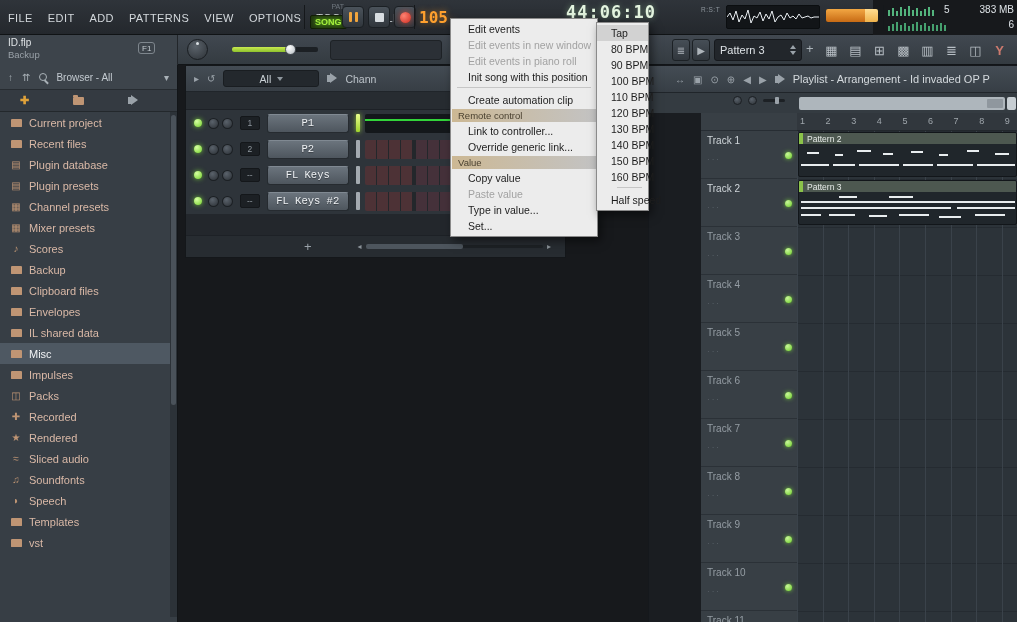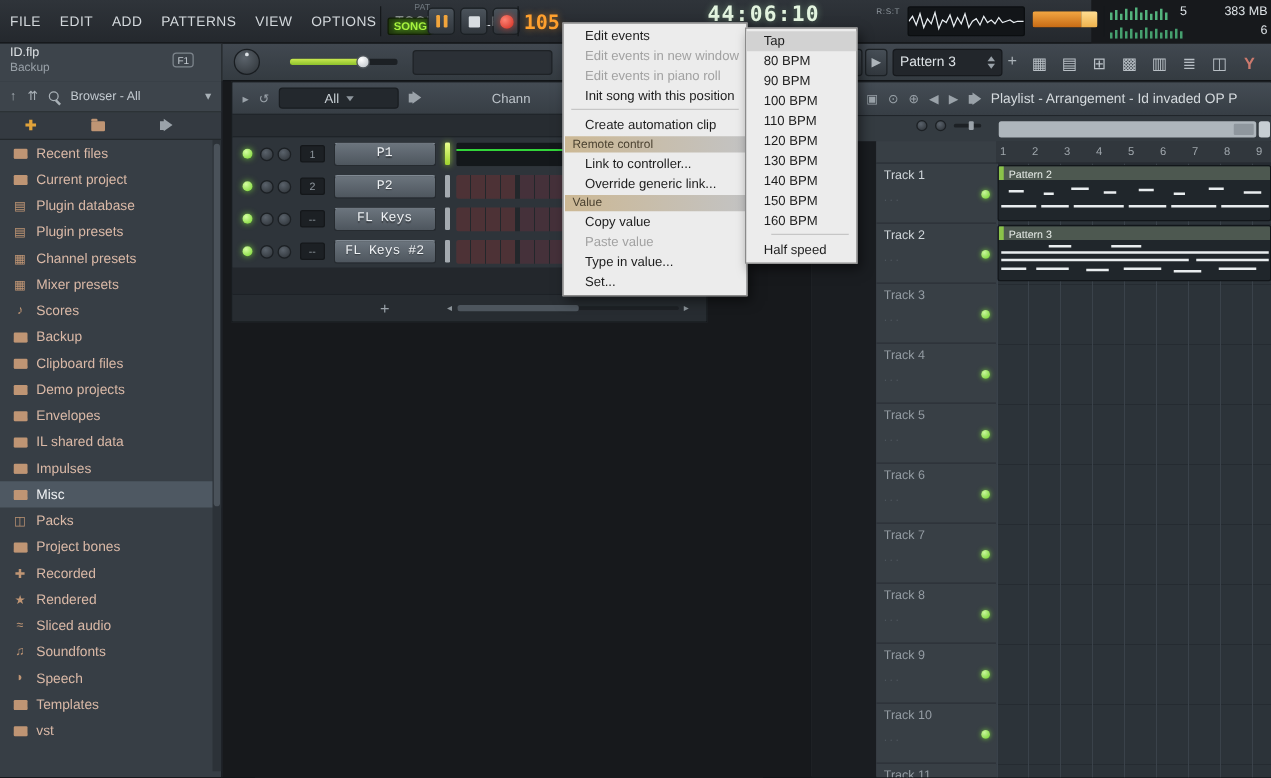--- a/index.html
+++ b/index.html
@@ -102,21 +102,21 @@
   
   #rack{position:absolute;left:185px;top:65px;width:381px;height:193px;background:#2e343a;
     border:1px solid #14171a;display:flex;flex-direction:column;}
   .rhead{height:26px;background:linear-gradient(#444c54,#373e45);border-bottom:1px solid #20252a;
     display:flex;align-items:center;gap:8px;padding:0 8px;}
   .rico{color:#9aa2a9;font-size:10px;}
   #rackfilter{width:96px;height:17px;background:#23282d;border-radius:3px;border:1px solid #191d21;
     display:flex;align-items:center;justify-content:center;gap:6px;}
   #rackfilter span{font-size:10.5px;color:#c9d0d5;}
   #rackfilter i{width:0;height:0;border:3px solid transparent;border-top:4px solid #8f979e;margin-top:3px;}
-  .rgrp{font-size:10.5px;color:#bdc4ca;margin-left:48px;}
+  .rgrp{font-size:10.5px;color:#bdc4ca;}
   .rstrip{height:18px;background:#272c31;border-bottom:1px solid #1d2126;}
   .rrows{height:104px;background:#2e343a;}
   .ch-row{height:26px;display:flex;align-items:center;padding-left:8px;}
   .led{width:8px;height:8px;border-radius:50%;margin-right:6px;
     background:radial-gradient(circle at 35% 30%,#d6ffa2,#74d12c);box-shadow:0 0 5px rgba(130,230,60,.8);}
   .kn{width:11px;height:11px;border-radius:50%;margin-right:3px;
     background:radial-gradient(circle at 38% 32%,#5a626b,#2b3035);border:1px solid #1c2024;}
   .kn.k2{margin-right:7px;}
   .badge{width:20px;height:14px;background:#1c2024;border:1px solid #14171a;border-radius:2px;
     color:#8f979e;font-size:8.5px;display:flex;align-items:center;justify-content:center;margin-right:7px;}
@@ -174,21 +174,21 @@
   .clip{position:absolute;left:1px;width:219px;height:45px;border:1px solid #12161a;border-radius:2px;
     background:#20262b;overflow:hidden;}
   .cliphead{height:11px;background:#4d5850;display:flex;align-items:center;}
   .cliphead::before{content:'';width:4px;height:11px;background:#8bc34a;margin-right:4px;}
   .clipname{font-size:8.5px;color:#e7ece8;}
 
   
   .popup{position:absolute;background:#ececec;border:1px solid #8a8a8a;
     box-shadow:3px 4px 9px rgba(0,0,0,.5);padding:2px 0;z-index:60;}
   #ctxmenu{left:450px;top:18px;width:148px;}
-  #bpmmenu{left:596px;top:22px;width:90px;z-index:61;}
+  #bpmmenu{left:596px;top:22px;width:53px;z-index:61;}
   .m-item{height:16px;line-height:16px;font-size:10.5px;color:#1d1d1d;padding-left:17px;white-space:nowrap;cursor:default;}
   #bpmmenu .m-item{padding-left:14px;}
   .m-item.disabled{color:#a2a2a2;}
   .m-item.header{height:13px;line-height:13px;font-size:9.5px;color:#4a4130;
     background:linear-gradient(90deg,#ccb894,#c3c3c3);padding-left:6px;margin:1px 1px;}
   .m-item.sep{height:5px;padding:0;line-height:normal;}
   .m-item.sep::after{content:'';display:block;height:1px;background:#c6c6c6;margin:2px 6px;}
   .m-item.highlight{background:#d2d2d2;}
 </style>
 </head>
@@ -331,26 +331,26 @@
     </div>
     <div class="btabs">
       <span class="addglyph">✚</span>
       <span class="fold"></span>
       <span class="spk"></span>
     </div>
     <div id="blist">
 
         <div class="b-item">
           <span class="b-ico folder"></span>
+          <span class="b-label">Current project</span>
+        </div>
+
+        <div class="b-item">
+          <span class="b-ico folder"></span>
           <span class="b-label">Recent files</span>
-        </div>
-
-        <div class="b-item">
-          <span class="b-ico folder"></span>
-          <span class="b-label">Current project</span>
         </div>
 
         <div class="b-item">
           <span class="b-ico">▤</span>
           <span class="b-label">Plugin database</span>
         </div>
 
         <div class="b-item">
           <span class="b-ico">▤</span>
           <span class="b-label">Plugin presets</span>
@@ -374,55 +374,47 @@
         <div class="b-item">
           <span class="b-ico folder"></span>
           <span class="b-label">Backup</span>
         </div>
 
         <div class="b-item">
           <span class="b-ico folder"></span>
           <span class="b-label">Clipboard files</span>
         </div>
 
-        <div class="b-item">
-          <span class="b-ico folder"></span>
-          <span class="b-label">Demo projects</span>
-        </div>
 
         <div class="b-item">
           <span class="b-ico folder"></span>
           <span class="b-label">Envelopes</span>
         </div>
 
         <div class="b-item">
           <span class="b-ico folder"></span>
           <span class="b-label">IL shared data</span>
         </div>
 
+        <div class="b-item selected">
+          <span class="b-ico folder"></span>
+          <span class="b-label">Misc</span>
+        </div>
+
         <div class="b-item">
           <span class="b-ico folder"></span>
           <span class="b-label">Impulses</span>
-        </div>
-
-        <div class="b-item selected">
-          <span class="b-ico folder"></span>
-          <span class="b-label">Misc</span>
         </div>
 
 
         <div class="b-item">
           <span class="b-ico">◫</span>
           <span class="b-label">Packs</span>
         </div>
 
-        <div class="b-item">
-          <span class="b-ico folder"></span>
-          <span class="b-label">Project bones</span>
-        </div>
 
         <div class="b-item">
           <span class="b-ico">✚</span>
           <span class="b-label">Recorded</span>
         </div>
 
         <div class="b-item">
           <span class="b-ico">★</span>
           <span class="b-label">Rendered</span>
         </div>

